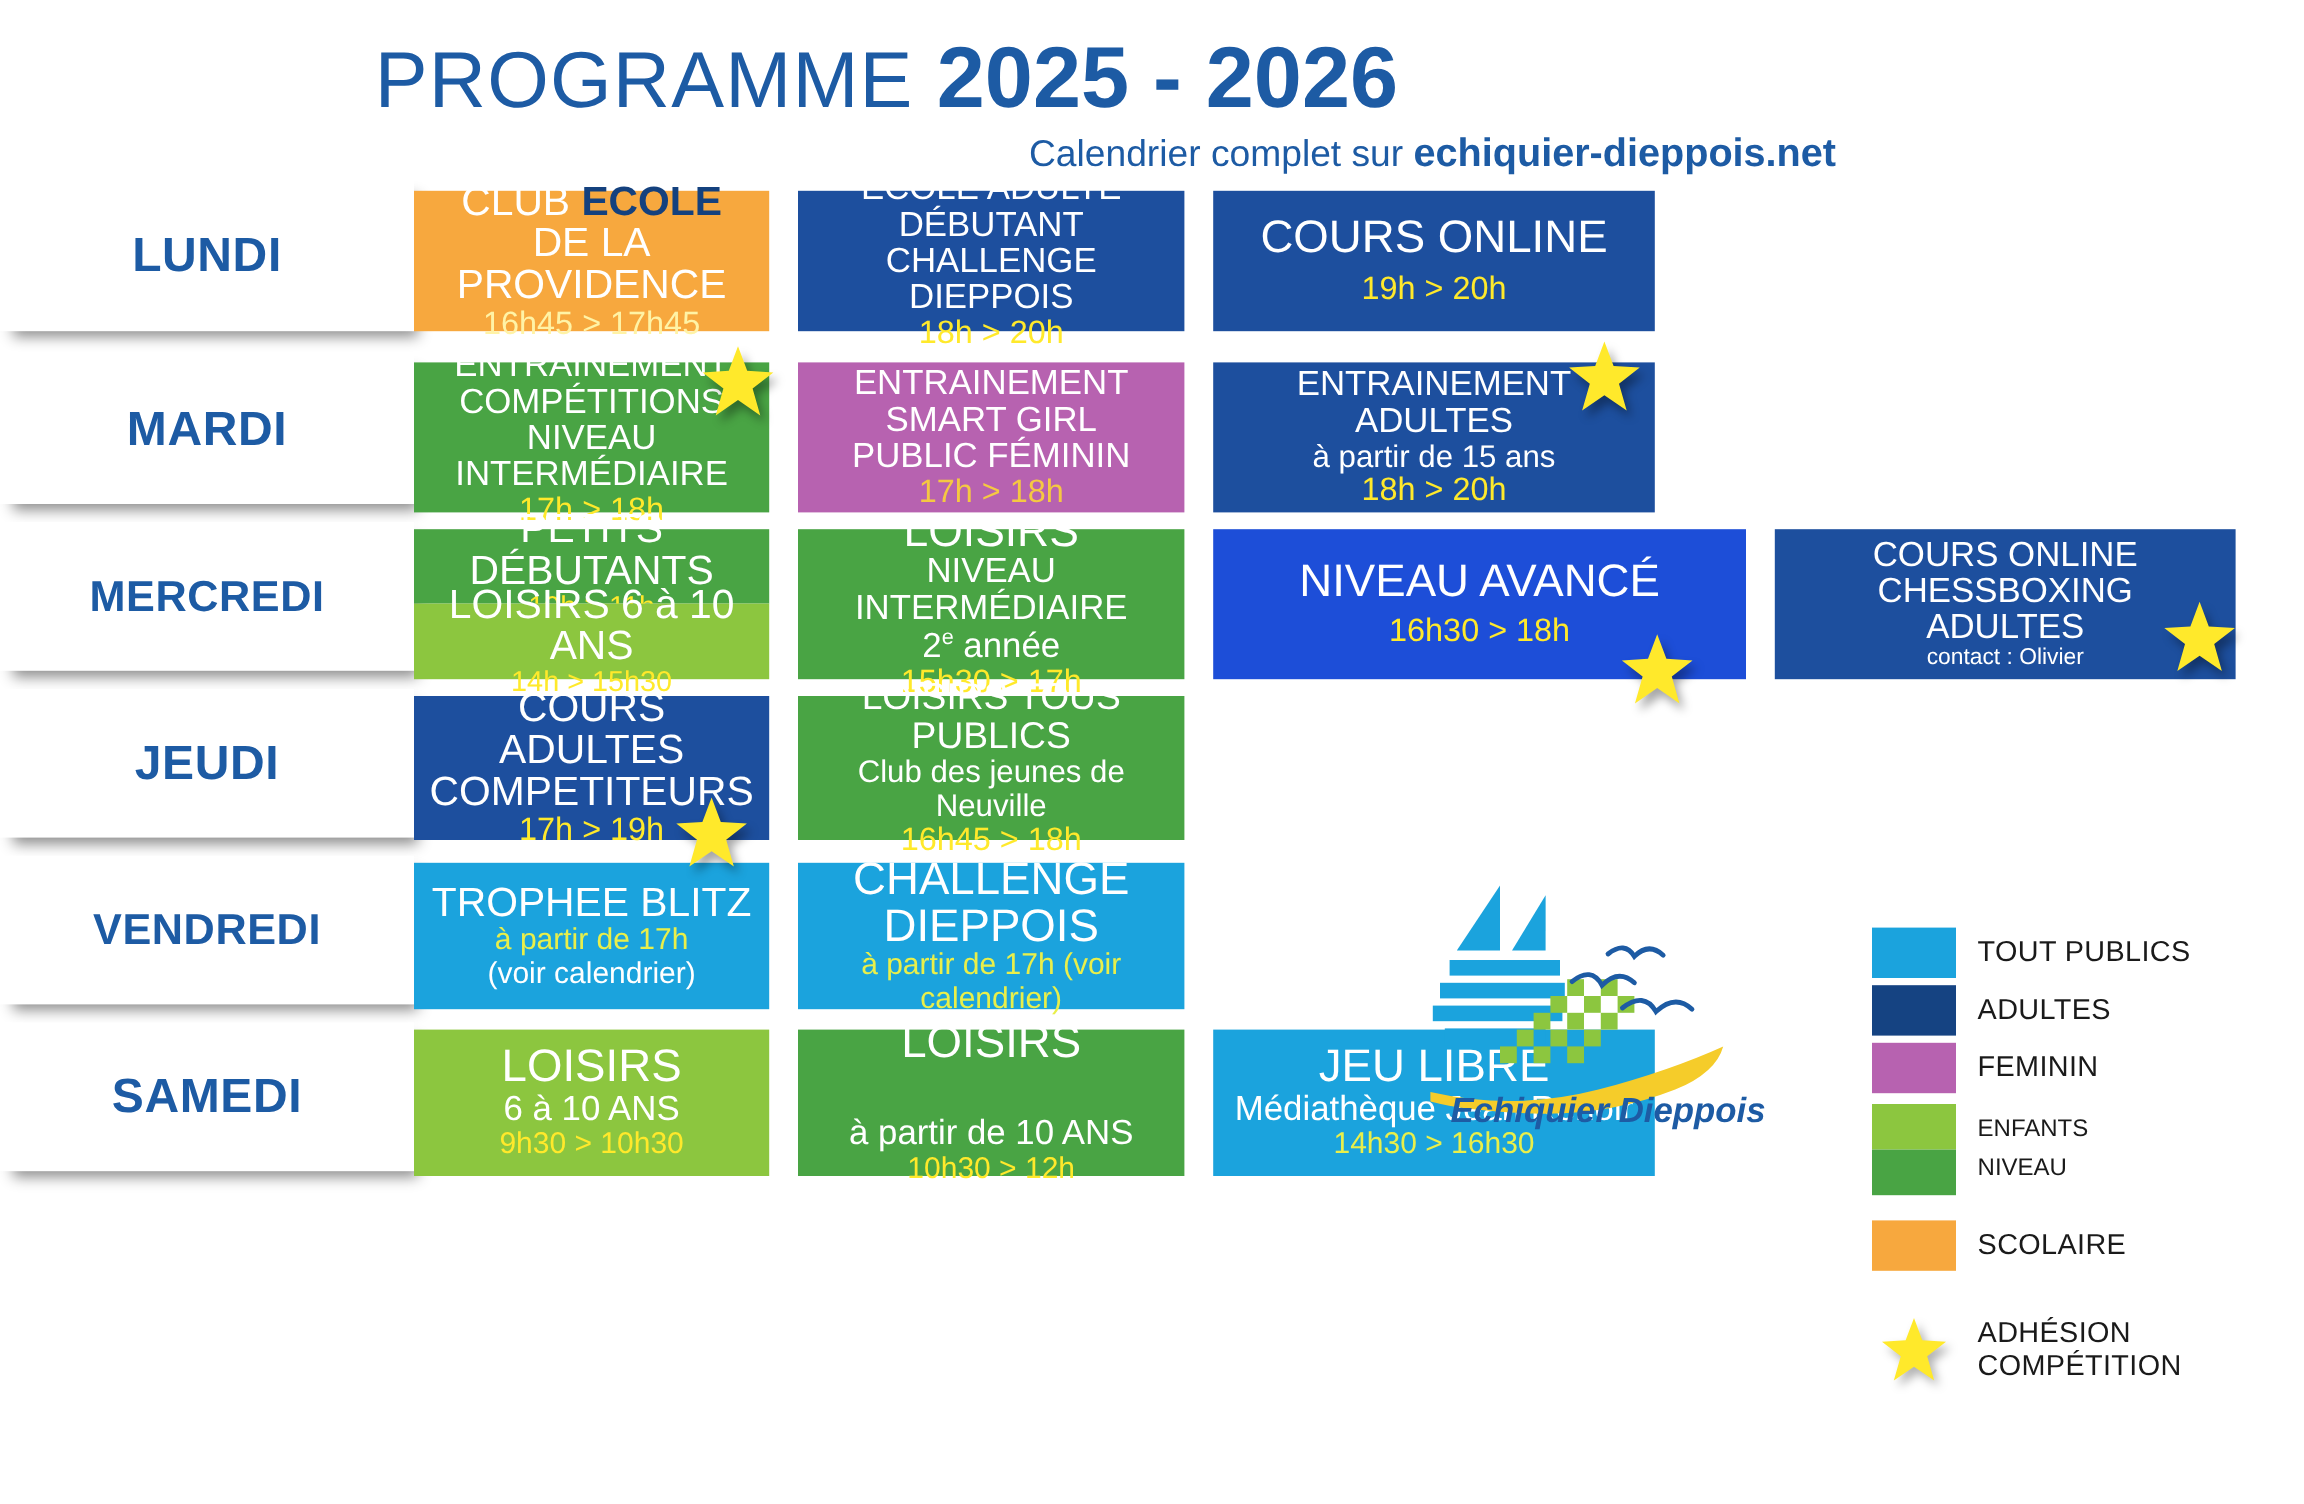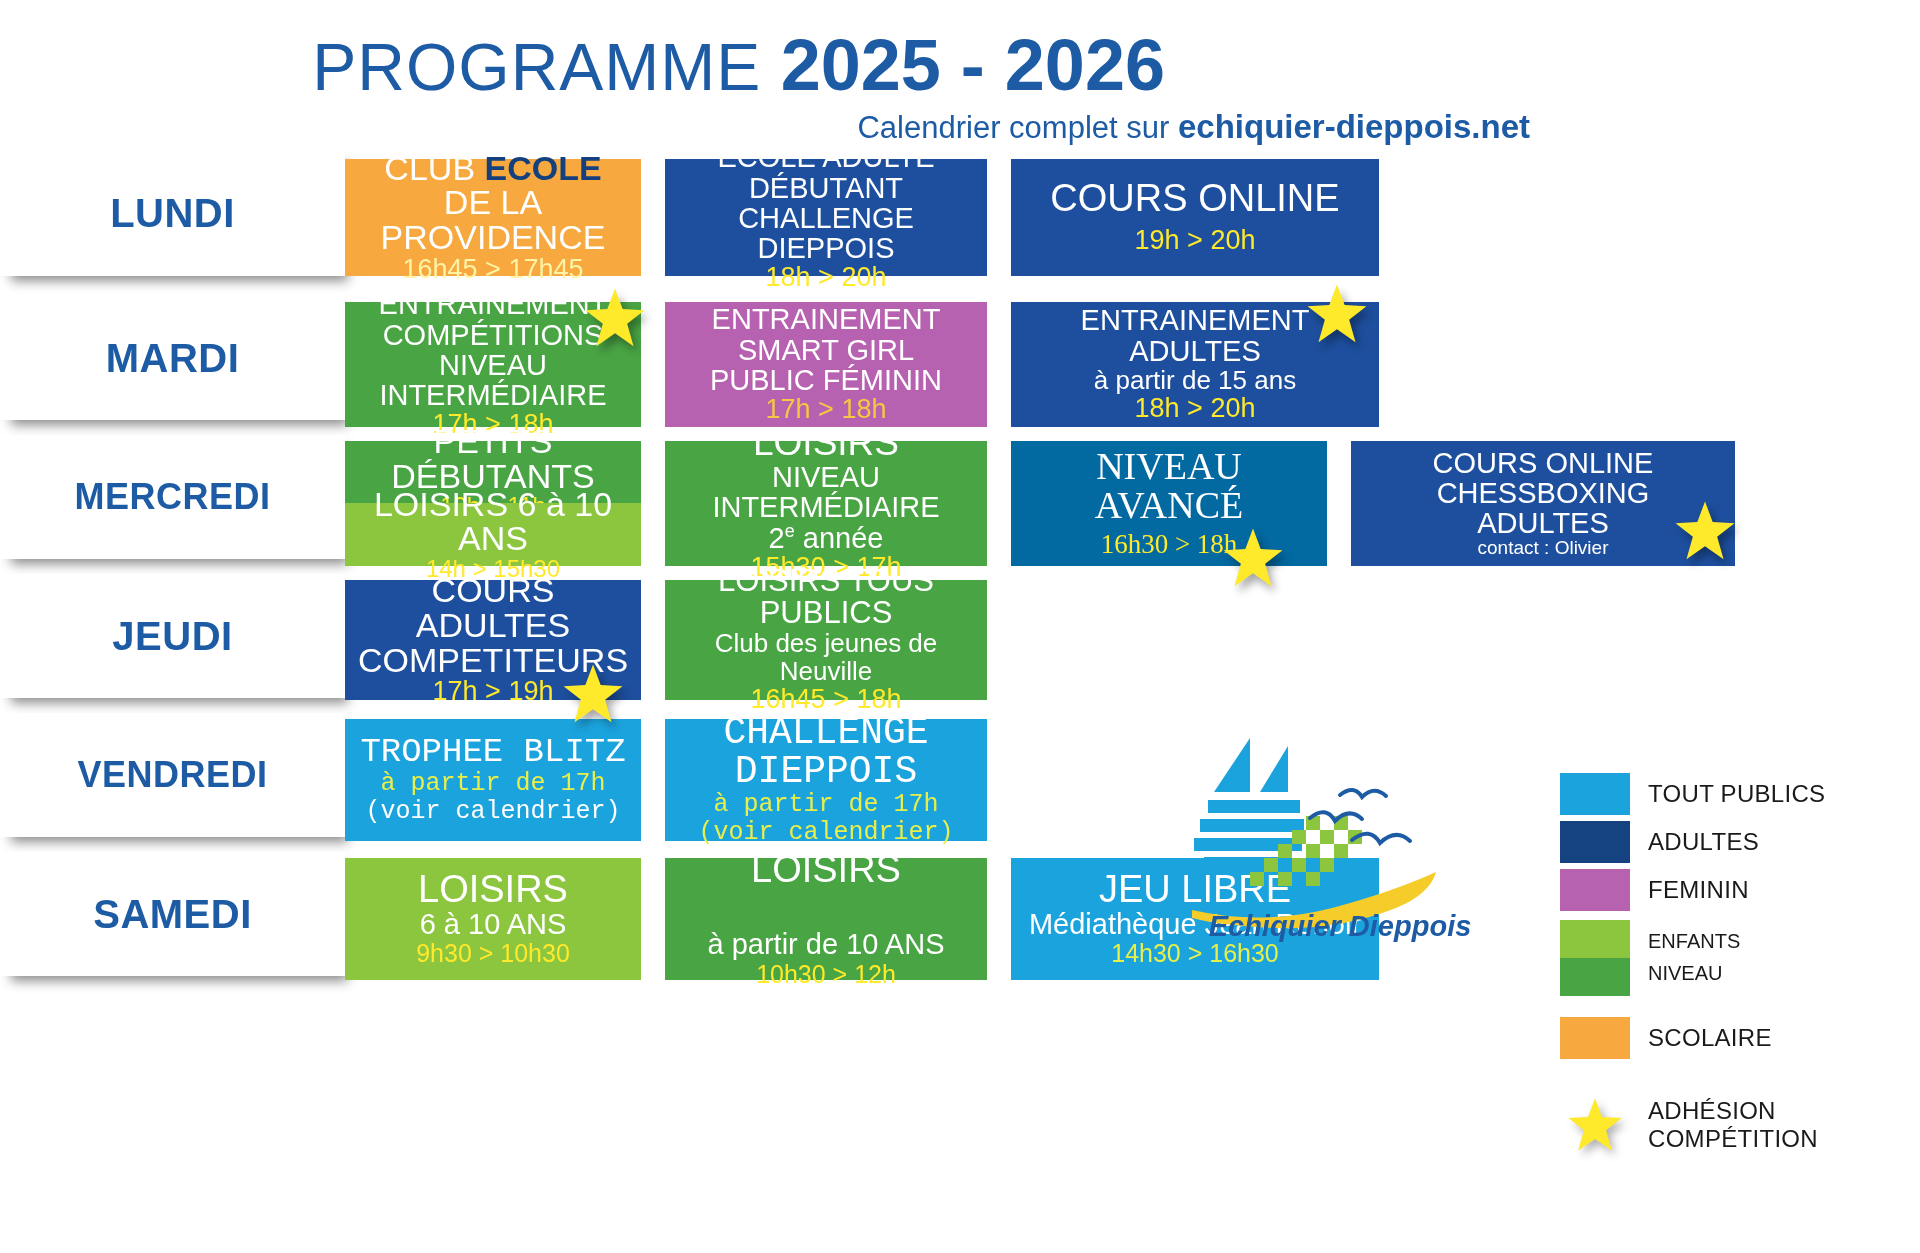--- a/index.html
+++ b/index.html
@@ -194,21 +194,21 @@
 
       <div class="cell" style="width:322px;height:125px;background:#49a444;">
         <div class="inner">
           <div class="l1" style="font-size:37px;">LOISIRS</div>
           <div class="l2">NIVEAU INTERMÉDIAIRE</div>
           <div class="l2">2<sup style="font-size:18px;">e</sup> année</div>
           <div class="time">15h30 &gt; 17h</div>
         </div>
       </div>
 
-      <div class="cell" style="width:316px;height:125px;background:#0369a1;font-family:Liberation Serif, serif;">
+      <div class="cell" style="width:444px;height:125px;background:#1d4ed8;">
         <div class="inner">
           <div class="l1" style="font-size:38px;">NIVEAU AVANCÉ</div>
           <div class="time" style="margin-top:6px;">16h30 &gt; 18h</div>
         </div>
         <svg class="star" style="right:42px;bottom:-24px;" viewBox="0 0 100 100">
             <polygon points="50,4 62,36 96,38 69,59 79,94 50,74 21,94 31,59 4,38 38,36" fill="#ffe92b"></polygon>
           </svg>
       </div>
 
       <div class="cell" style="width:384px;height:125px;background:#1d4f9e;">
@@ -247,21 +247,21 @@
           <div class="time">16h45 &gt; 18h</div>
         </div>
       </div>
     </div>
   </div>
 
   <div class="row" style="height:139px;">
     <div class="daybox small" style="height:124px;">
       <span>VENDREDI</span>
     </div>
-    <div class="cells" style="padding-top:6px;font-family:Liberation Mono, monospace;">
+    <div class="cells" style="padding-top:6px;">
       <div class="cell" style="width:296px;height:122px;background:#1ba3dd;">
         <div class="inner">
           <div class="l1">TROPHEE BLITZ</div>
           <div class="time cyan" style="font-size:25px;">à partir de 17h</div>
           <div class="sub-white" style="font-size:25px;">(voir calendrier)</div>
         </div>
       </div>
       <div class="cell" style="width:322px;height:122px;background:#1ba3dd;">
         <div class="inner">
           <div class="l1" style="font-size:38px;">CHALLENGE</div>

